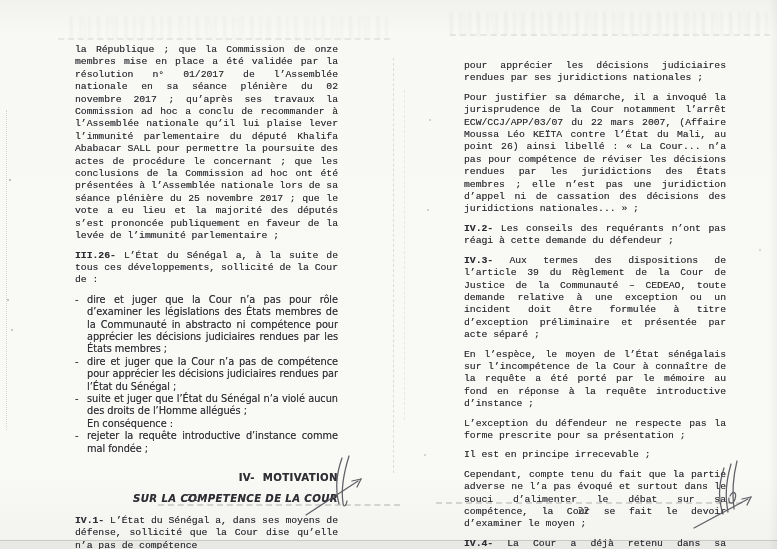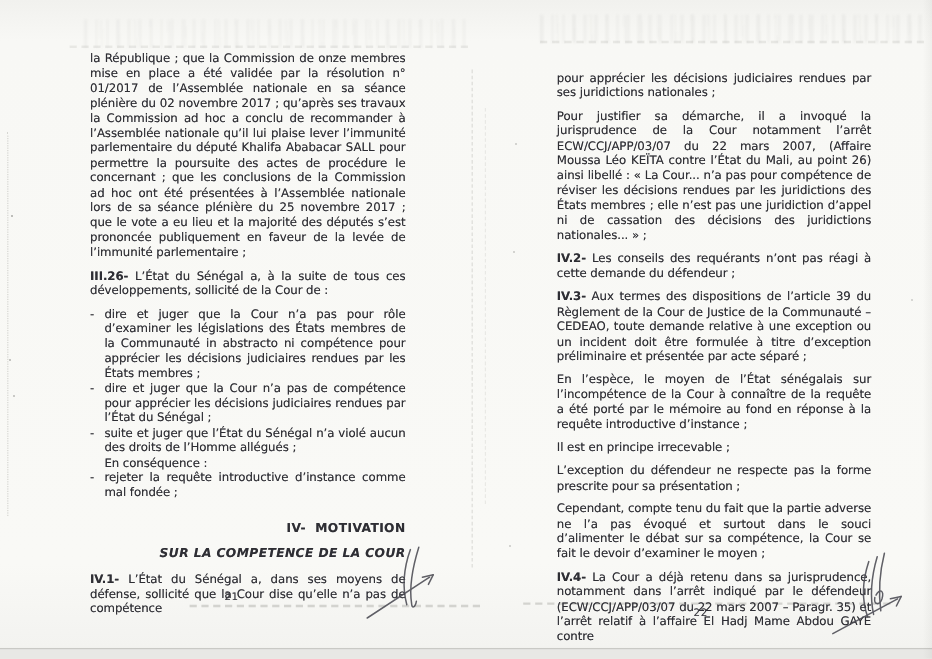--- a/index.html
+++ b/index.html
@@ -44,21 +44,21 @@
 
   
   .col{
     position:absolute;top:44px;width:263px;
     font-size:9.8px;line-height:12.4px;letter-spacing:-.05px;
     color:#2e2e34;text-align:justify;
     text-shadow:0 0 .5px rgba(46,46,52,.55);
   }
   .col-left{left:75px;}
   .col-right{left:464px;width:262px;margin-top:16px;}
-  .para{margin:0 0 7px 0;}
+  .para{margin:0 0 7px 0;font-family:Liberation Mono, monospace;}
   .lead{font-weight:700;}
   .bullets{margin:0 0 0 -12px;}
   .bullet{position:relative;padding-left:12px;}
   .bullet .dash{position:absolute;left:0;top:0;font-weight:400;}
   .consequence{padding-left:12px;}
   .bullets-block{margin:0 0 7px 0;}
   .heading{font-weight:700;text-align:right;letter-spacing:.35px;white-space:pre;font-size:10.2px;}
   .heading-1{margin:17px 0 9px 0;}
   .heading-2{margin:0 0 9px 0;font-style:italic;}
   .page-num{position:absolute;font-size:8.6px;color:#3c3c42;letter-spacing:.4px;text-shadow:0 0 .4px rgba(60,60,66,.5);}
@@ -105,22 +105,22 @@
 
   <div class="col col-right">
     <p class="para">pour apprécier les décisions judiciaires rendues par ses juridictions nationales ;</p>
     <p class="para">Pour justifier sa démarche, il a invoqué la jurisprudence de la Cour notamment l’arrêt ECW/CCJ/APP/03/07 du 22 mars 2007, (Affaire Moussa Léo KEÏTA contre l’État du Mali, au point 26) ainsi libellé : « La Cour... n’a pas pour compétence de réviser les décisions rendues par les juridictions des États membres ; elle n’est pas une juridiction d’appel ni de cassation des décisions des juridictions nationales... » ;</p>
 
     <p class="para"><span class="lead">IV.2-</span><span> Les conseils des requérants n’ont pas réagi à cette demande du défendeur ;</span></p>
 
     <p class="para"><span class="lead">IV.3-</span><span> Aux termes des dispositions de l’article 39 du Règlement de la Cour de Justice de la Communauté – CEDEAO, toute demande relative à une exception ou un incident doit être formulée à titre d’exception préliminaire et présentée par acte séparé ;</span></p>
 
     <p class="para">En l’espèce, le moyen de l’État sénégalais sur l’incompétence de la Cour à connaître de la requête a été porté par le mémoire au fond en réponse à la requête introductive d’instance ;</p>
+    <p class="para">L’exception du défendeur ne respecte pas la forme prescrite pour sa présentation ;</p>
     <p class="para">Il est en principe irrecevable ;</p>
-    <p class="para">L’exception du défendeur ne respecte pas la forme prescrite pour sa présentation ;</p>
     <p class="para">Cependant, compte tenu du fait que la partie adverse ne l’a pas évoqué et surtout dans le souci d’alimenter le débat sur sa compétence, la Cour se fait le devoir d’examiner le moyen ;</p>
 
     <p class="para"><span class="lead">IV.4-</span><span> La Cour a déjà retenu dans sa jurisprudence, notamment dans l’arrêt indiqué par le défendeur (ECW/CCJ/APP/03/07 du 22 mars 2007 – Paragr. 35) et l’arrêt relatif à l’affaire El Hadj Mame Abdou GAYE contre</span></p>
   </div>
 
   <div class="page-num pn-left">21</div>
   <div class="page-num pn-right">22</div>
 
   <svg class="pen-layer" width="777" height="549" viewBox="0 0 777 549">
     <g stroke="#4b4b53" stroke-width="1.25" fill="none" stroke-linecap="round" opacity="0.88">

